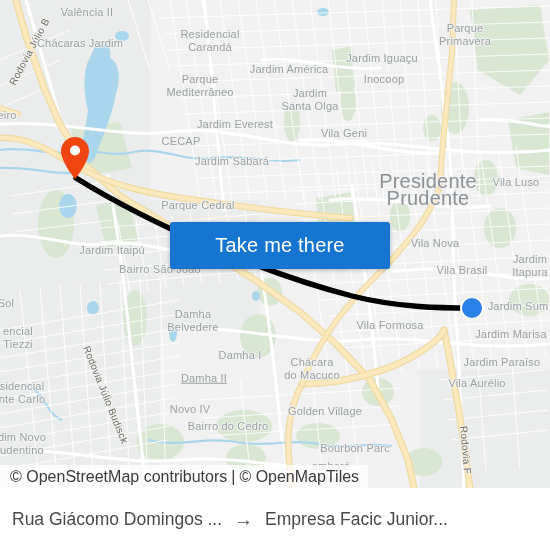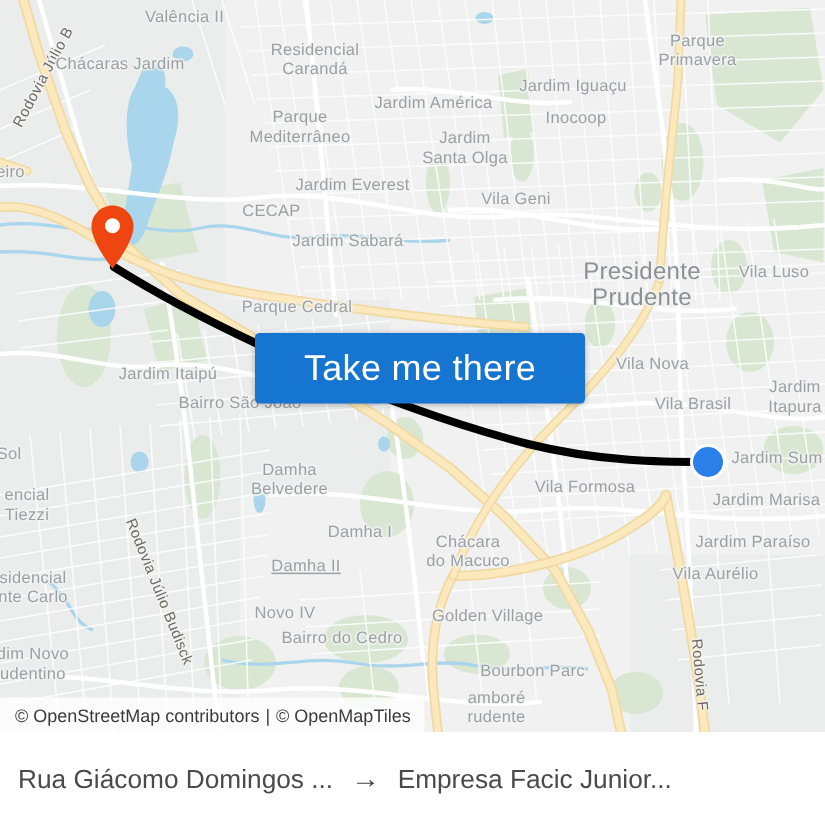--- a/index.html
+++ b/index.html
@@ -48,21 +48,21 @@
     white-space: pre;
     text-align: center;
     transform: translate(-50%, -50%);
     pointer-events: none;
     text-shadow:
       0 0 2px #f2f3f2, 0 0 2px #f2f3f2,
       1px 0 1px #f2f3f2, -1px 0 1px #f2f3f2,
       0 1px 1px #f2f3f2, 0 -1px 1px #f2f3f2;
   }
   .lbl.big {
-    font-size: 16px;
+    font-size: 20px;
     line-height: 17px;
     color: #8b9196;
   }
   .lbl.road {
     color: #6f6a60;
     font-size: 10px;
     letter-spacing: 0.3px;
   }
 
   
@@ -90,38 +90,38 @@
     position: absolute;
     left: 170px;
     top: 222px;
     width: 220px;
     height: 47px;
     background: #1675d1;
     color: #ffffff;
     border: none;
     border-radius: 3px;
     font-family: "Liberation Sans", sans-serif;
-    font-size: 24px;
+    font-size: 20px;
     letter-spacing: 0.2px;
     cursor: pointer;
     box-shadow: 0 1px 4px rgba(0,0,0,0.28);
     padding: 0;
   }
 
   
   #attribution {
     position: absolute;
     left: 0;
     top: 465px;
     height: 23px;
     display: flex;
     align-items: center;
     padding: 0 9px 0 10px;
     background: rgba(255,255,255,0.78);
-    font-size: 12px;
+    font-size: 16px;
     color: #3b3b3b;
     white-space: pre;
   }
   .attr-sep { padding: 0 4px; }
 
   
   #bottom-bar {
     position: absolute;
     left: 0;
     top: 488px;
@@ -428,21 +428,21 @@
           <path d="M0 108 L18 114" stroke="#f0d9a2" stroke-width="6"></path>
           <path d="M0 108 L18 114" stroke="#fbe9bd" stroke-width="3.8"></path>
         </g>
 
         <path d="M76 178 C150 224 260 272 352 296 C400 308 444 308 470 308" fill="none" stroke="#000000" stroke-width="5.4" stroke-linecap="round"></path>
       </g>
     </svg>
 
     <div id="map-labels">
         <div class="lbl road" style="left: 30px; top: 52px; transform: translate(-50%, -50%) rotate(-62deg);">Rodovia Júlio B</div>
-        <div class="lbl" style="left: 87px; top: 12px; margin-left: 36px;">Valência II</div>
+        <div class="lbl" style="left: 87px; top: 12px;">Valência II</div>
         <div class="lbl" style="left: 80px; top: 43px;">Chácaras Jardim</div>
         <div class="lbl" style="left: 210px; top: 40px;">Residencial
 Carandá</div>
         <div class="lbl" style="left: 289px; top: 69px;">Jardim América</div>
         <div class="lbl" style="left: 382px; top: 58px;">Jardim Iguaçu</div>
         <div class="lbl" style="left: 465px; top: 34px;">Parque
 Primavera</div>
         <div class="lbl" style="left: 384px; top: 79px;">Inocoop</div>
         <div class="lbl" style="left: 200px; top: 85px;">Parque
 Mediterrâneo</div>

